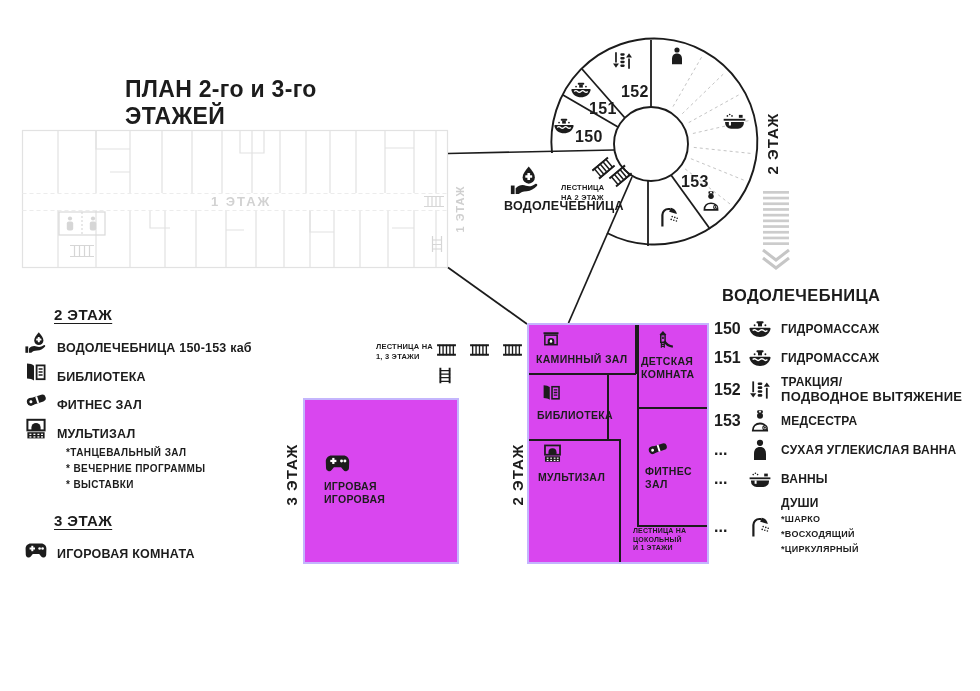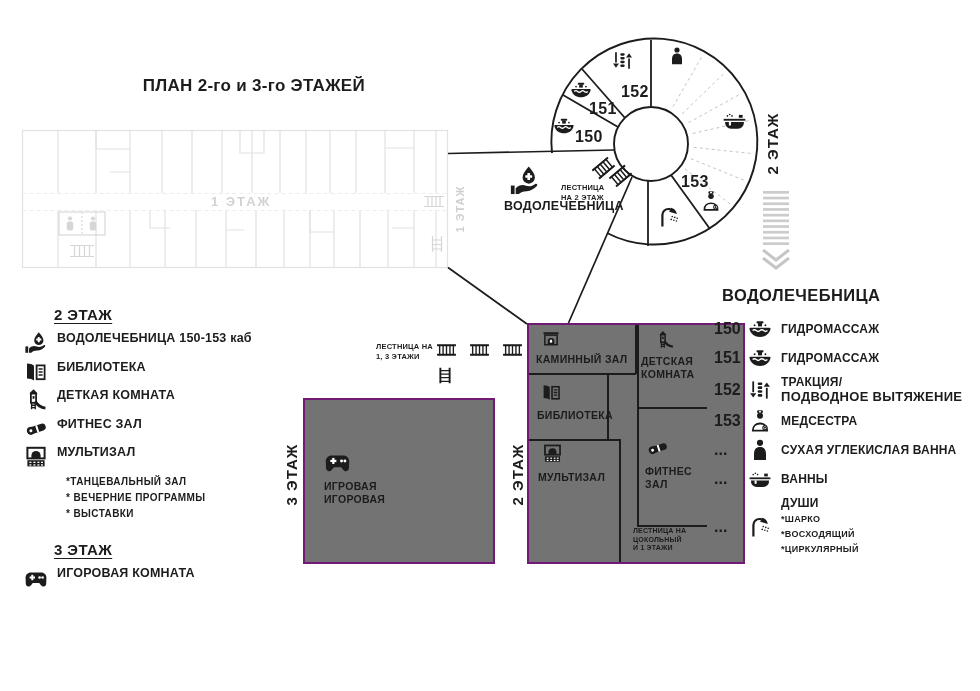--- a/index.html
+++ b/index.html
@@ -1,43 +1,43 @@
 <!DOCTYPE html>
 <html><head>
 <meta charset="utf-8">
 <style>
   html,body{margin:0;padding:0;background:#fff;}
   #canvas{position:relative;width:980px;height:691px;background:#fff;overflow:hidden;
           font-family:"Liberation Sans",sans-serif;color:#1c1c1c;}
   svg{display:block;}
   #diagram-svg{position:absolute;left:0;top:0;z-index:1;}
   .abs{position:absolute;z-index:2;}
-  .title{font-size:17px;font-weight:bold;letter-spacing:.3px;text-align:right;}
+  .title{font-size:23px;font-weight:bold;letter-spacing:.3px;text-align:left;}
   .vlabel{width:70px;text-align:center;transform:rotate(-90deg);font-weight:bold;
           font-size:15px;letter-spacing:1px;white-space:nowrap;}
   .vlabel-faded{width:60px;text-align:center;transform:rotate(-90deg);font-weight:bold;
           font-size:11px;letter-spacing:1px;color:#cfcfcf;white-space:nowrap;}
   .faded-corridor{font-size:13px;font-weight:bold;letter-spacing:2px;color:#d2d2d2;}
   .circle-num{font-size:16px;font-weight:bold;letter-spacing:.3px;}
   .tiny{font-size:7.5px;font-weight:bold;letter-spacing:.2px;line-height:9.5px;white-space:pre-line;}
   .hydro-label{font-size:12.5px;font-weight:bold;letter-spacing:.3px;white-space:nowrap;}
   
-  .plan{position:absolute;border:2px solid #701a75;background:#737373;z-index:2;padding-left:36px;}
+  .plan{position:absolute;border:2px solid #c4b5fd;background:#d946ef;z-index:2;}
   .wall{position:absolute;background:#1c1c1c;}
   .room-label{position:absolute;font-size:10.5px;font-weight:bold;letter-spacing:.3px;line-height:13px;}
   .pic{position:absolute;}
   
   #legend-left{left:24px;top:284px;width:280px;}
   #legend-right{left:714px;top:286px;width:266px;}
   .lheading{font-size:16px;font-weight:bold;letter-spacing:.2px;}
   .rheading{font-size:16.5px;font-weight:bold;letter-spacing:.4px;margin-left:8px;}
   .floor-head{display:inline-block;margin:22px 0 8px 30px;font-size:15px;font-weight:bold;
               letter-spacing:.4px;text-decoration:underline;text-underline-offset:3px;}
   .floor-head.f3{margin-top:12px;}
-  .lrow{display:flex;align-items:flex-start;gap:9px;margin-bottom:4.5px;min-height:23px;}
+  .lrow{display:flex;align-items:flex-end;gap:9px;margin-bottom:4.5px;min-height:23px;}
   .lrow .licon{width:24px;height:24px;flex:0 0 24px;}
   .llabel{font-size:12.5px;font-weight:bold;letter-spacing:.2px;}
   .subs{margin:1px 0 7px 42px;font-size:10px;font-weight:bold;letter-spacing:.4px;line-height:16px;}
   .rrow{display:flex;align-items:center;margin-bottom:5px;min-height:24px;}
   .rrow .rnum{width:34px;flex:0 0 34px;font-size:16px;font-weight:bold;}
   .rrow .licon{width:24px;height:24px;flex:0 0 24px;margin-right:9px;}
   .rrow .rlabelwrap{display:flex;flex-direction:column;}
   .rlabel{font-size:12px;font-weight:bold;letter-spacing:.2px;}
   .rsub{font-size:13px;font-weight:bold;letter-spacing:.3px;margin-top:0;}
   .rsubs{font-size:9px;font-weight:bold;letter-spacing:.3px;line-height:15px;margin-top:2px;}
@@ -350,26 +350,20 @@
           <span class="llabel">ВОДОЛЕЧЕБНИЦА 150-153 каб</span>
         </div>
         <div class="lrow">
           <svg viewBox="0 0 24 24" class="licon" style="color: rgb(28, 28, 28);">
             <use href="#i-book" xlink:href="#i-book"></use>
           </svg>
           <span class="llabel">БИБЛИОТЕКА</span>
         </div>
         <div class="lrow">
           <svg viewBox="0 0 24 24" class="licon" style="color: rgb(28, 28, 28);">
-            <use href="#i-slide" xlink:href="#i-slide"></use>
-          </svg>
-          <span class="llabel">ДЕТКАЯ КОМНАТА</span>
-        </div>
-        <div class="lrow">
-          <svg viewBox="0 0 24 24" class="licon" style="color: rgb(28, 28, 28);">
             <use href="#i-mat" xlink:href="#i-mat"></use>
           </svg>
           <span class="llabel">ФИТНЕС ЗАЛ</span>
         </div>
         <div class="lrow">
           <svg viewBox="0 0 24 24" class="licon" style="color: rgb(28, 28, 28);">
             <use href="#i-multi" xlink:href="#i-multi"></use>
           </svg>
           <span class="llabel">МУЛЬТИЗАЛ</span>
         </div>

